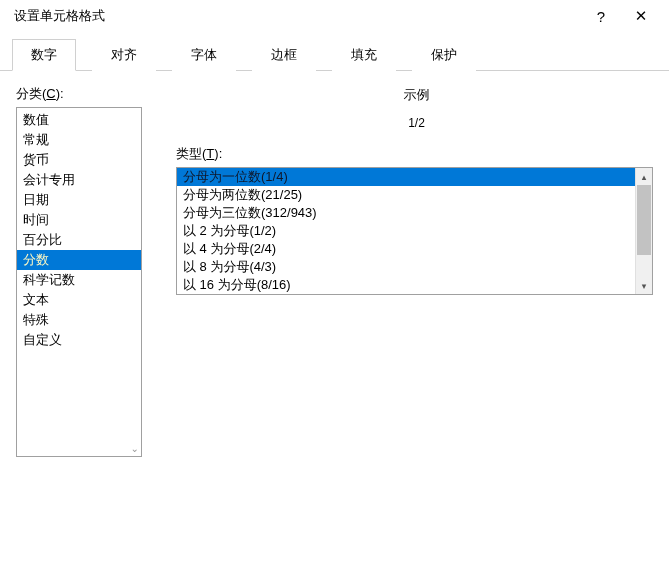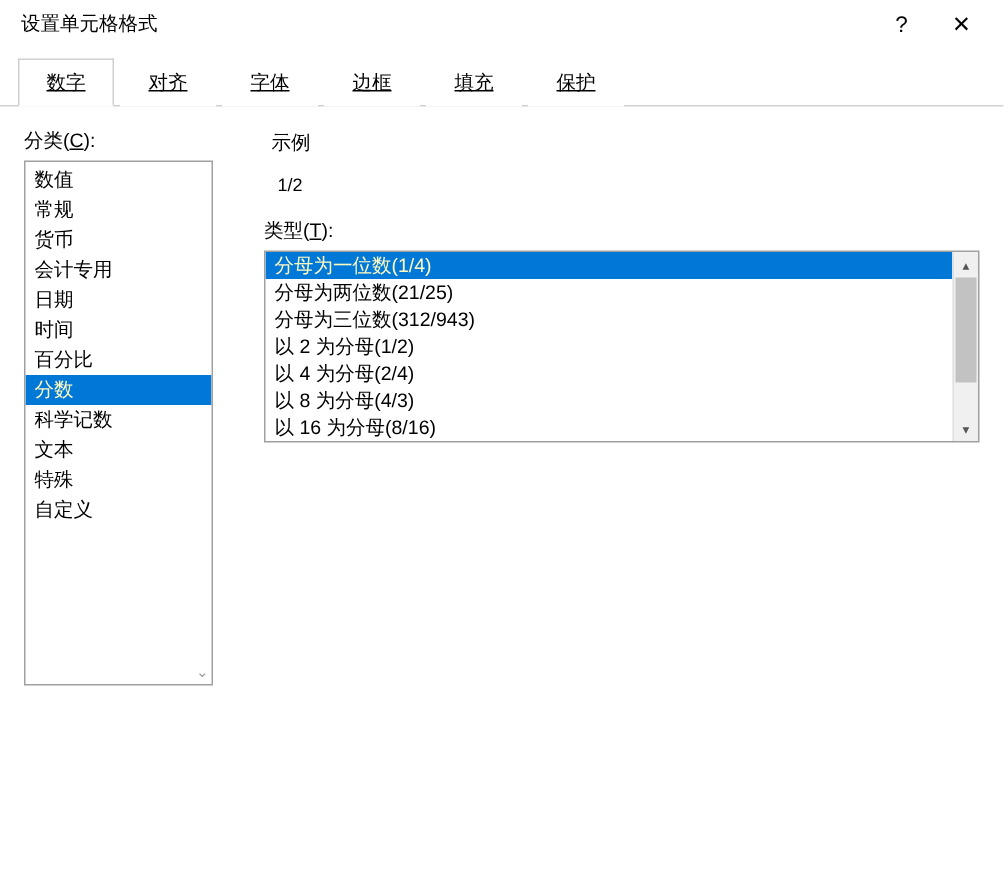--- a/index.html
+++ b/index.html
@@ -29,22 +29,21 @@
     align-items: center;
     justify-content: center;
     font-size: 15px;
     cursor: pointer;
   }
   .titlebar .help { font-weight: normal; }
   .tabs {
     display: flex;
     padding: 6px 12px 0 12px;
     border-bottom: 1px solid #d0d0d0;
-    gap: 4px;
-    text-decoration: underline;
+    gap: 16px;
   }
   .tab {
     padding: 6px 18px;
     font-size: 13px;
     border: 1px solid transparent;
     border-bottom: none;
     cursor: pointer;
     position: relative;
     top: 1px;
     background: #fff;
@@ -87,20 +86,21 @@
     right: 2px;
     bottom: 2px;
     color: #999;
     font-size: 10px;
     pointer-events: none;
   }
   .right-panel { flex: 1; }
   .sample-box {
     border: 1px solid transparent;
     padding: 0 0 14px 4px;
+    text-align: center;
   }
   .sample-value {
     padding: 8px 4px 0 4px;
     font-size: 12px;
   }
   .type-list-wrap {
     border: 1px solid #a0a0a0;
     height: 128px;
     display: flex;
   }
@@ -109,21 +109,21 @@
     overflow: hidden;
   }
   .type-item {
     padding: 0 6px;
     font-size: 13px;
     line-height: 18px;
     cursor: pointer;
   }
   .type-item.selected {
     background: #0078d7;
-    color: #fef9c3;
+    color: #0f172a;
   }
   .scrollbar {
     width: 17px;
     background: #f0f0f0;
     border-left: 1px solid #e0e0e0;
     position: relative;
   }
   .scroll-arrow {
     height: 17px;
     display: flex;

